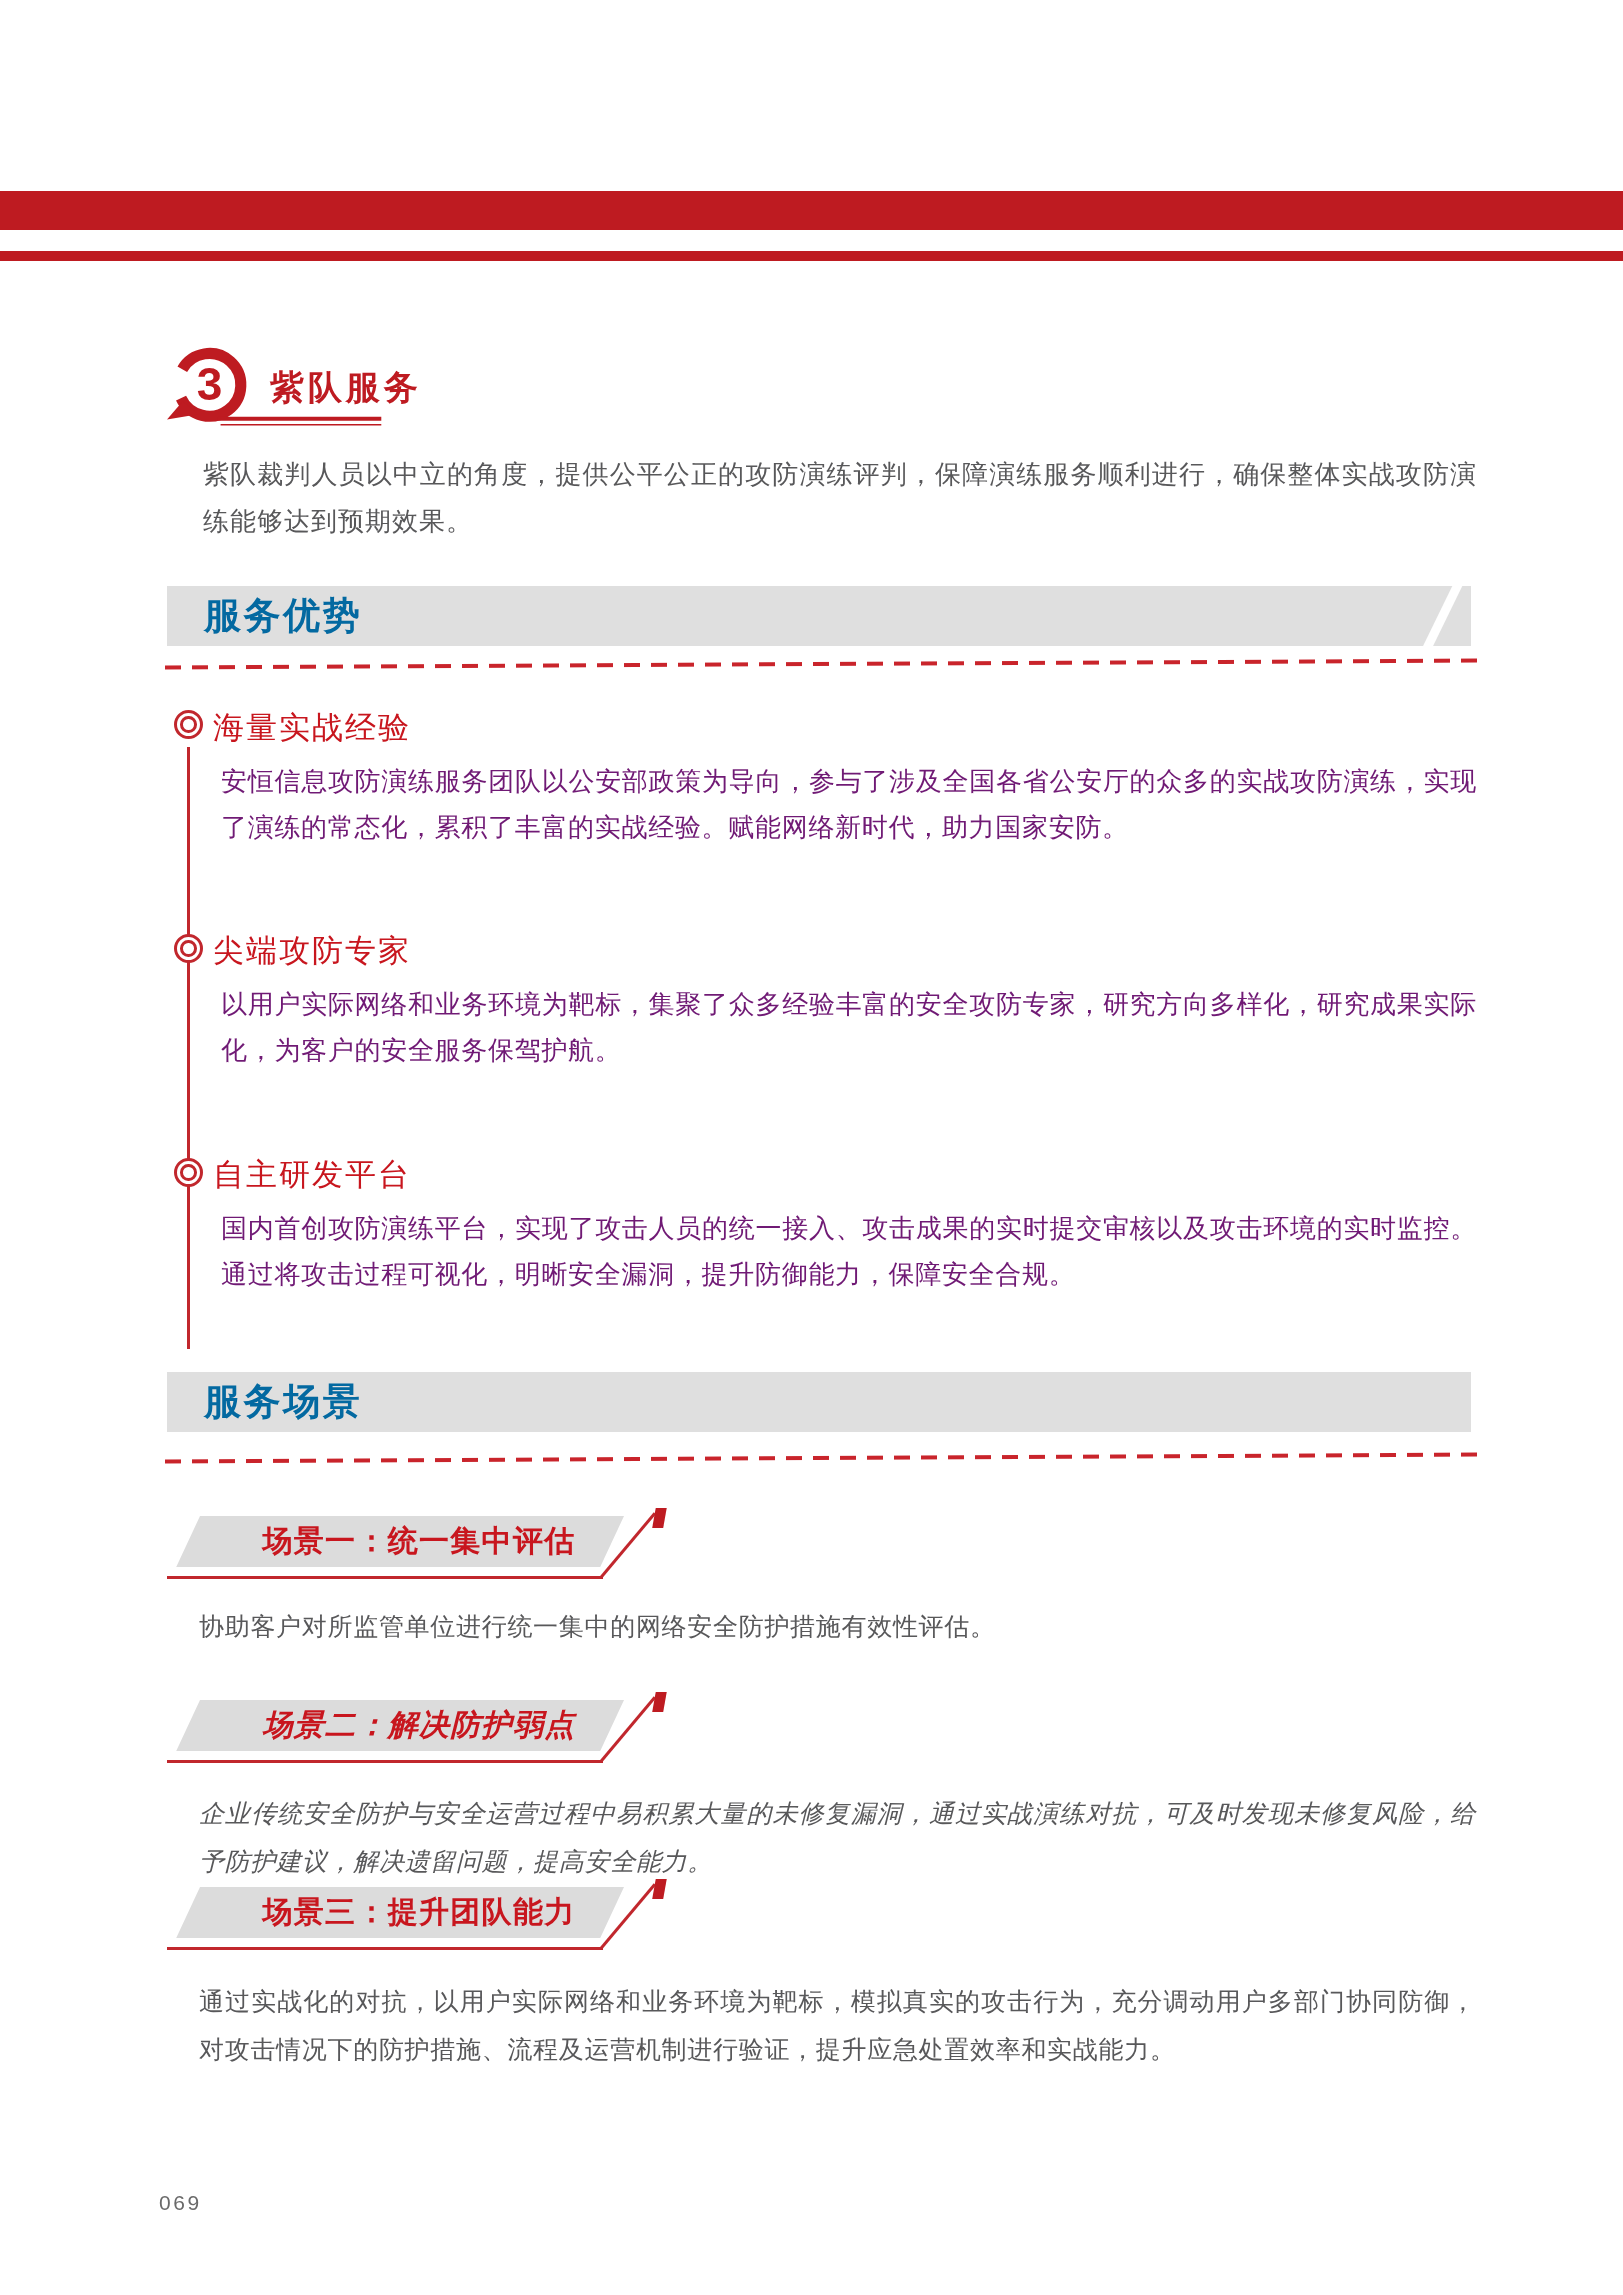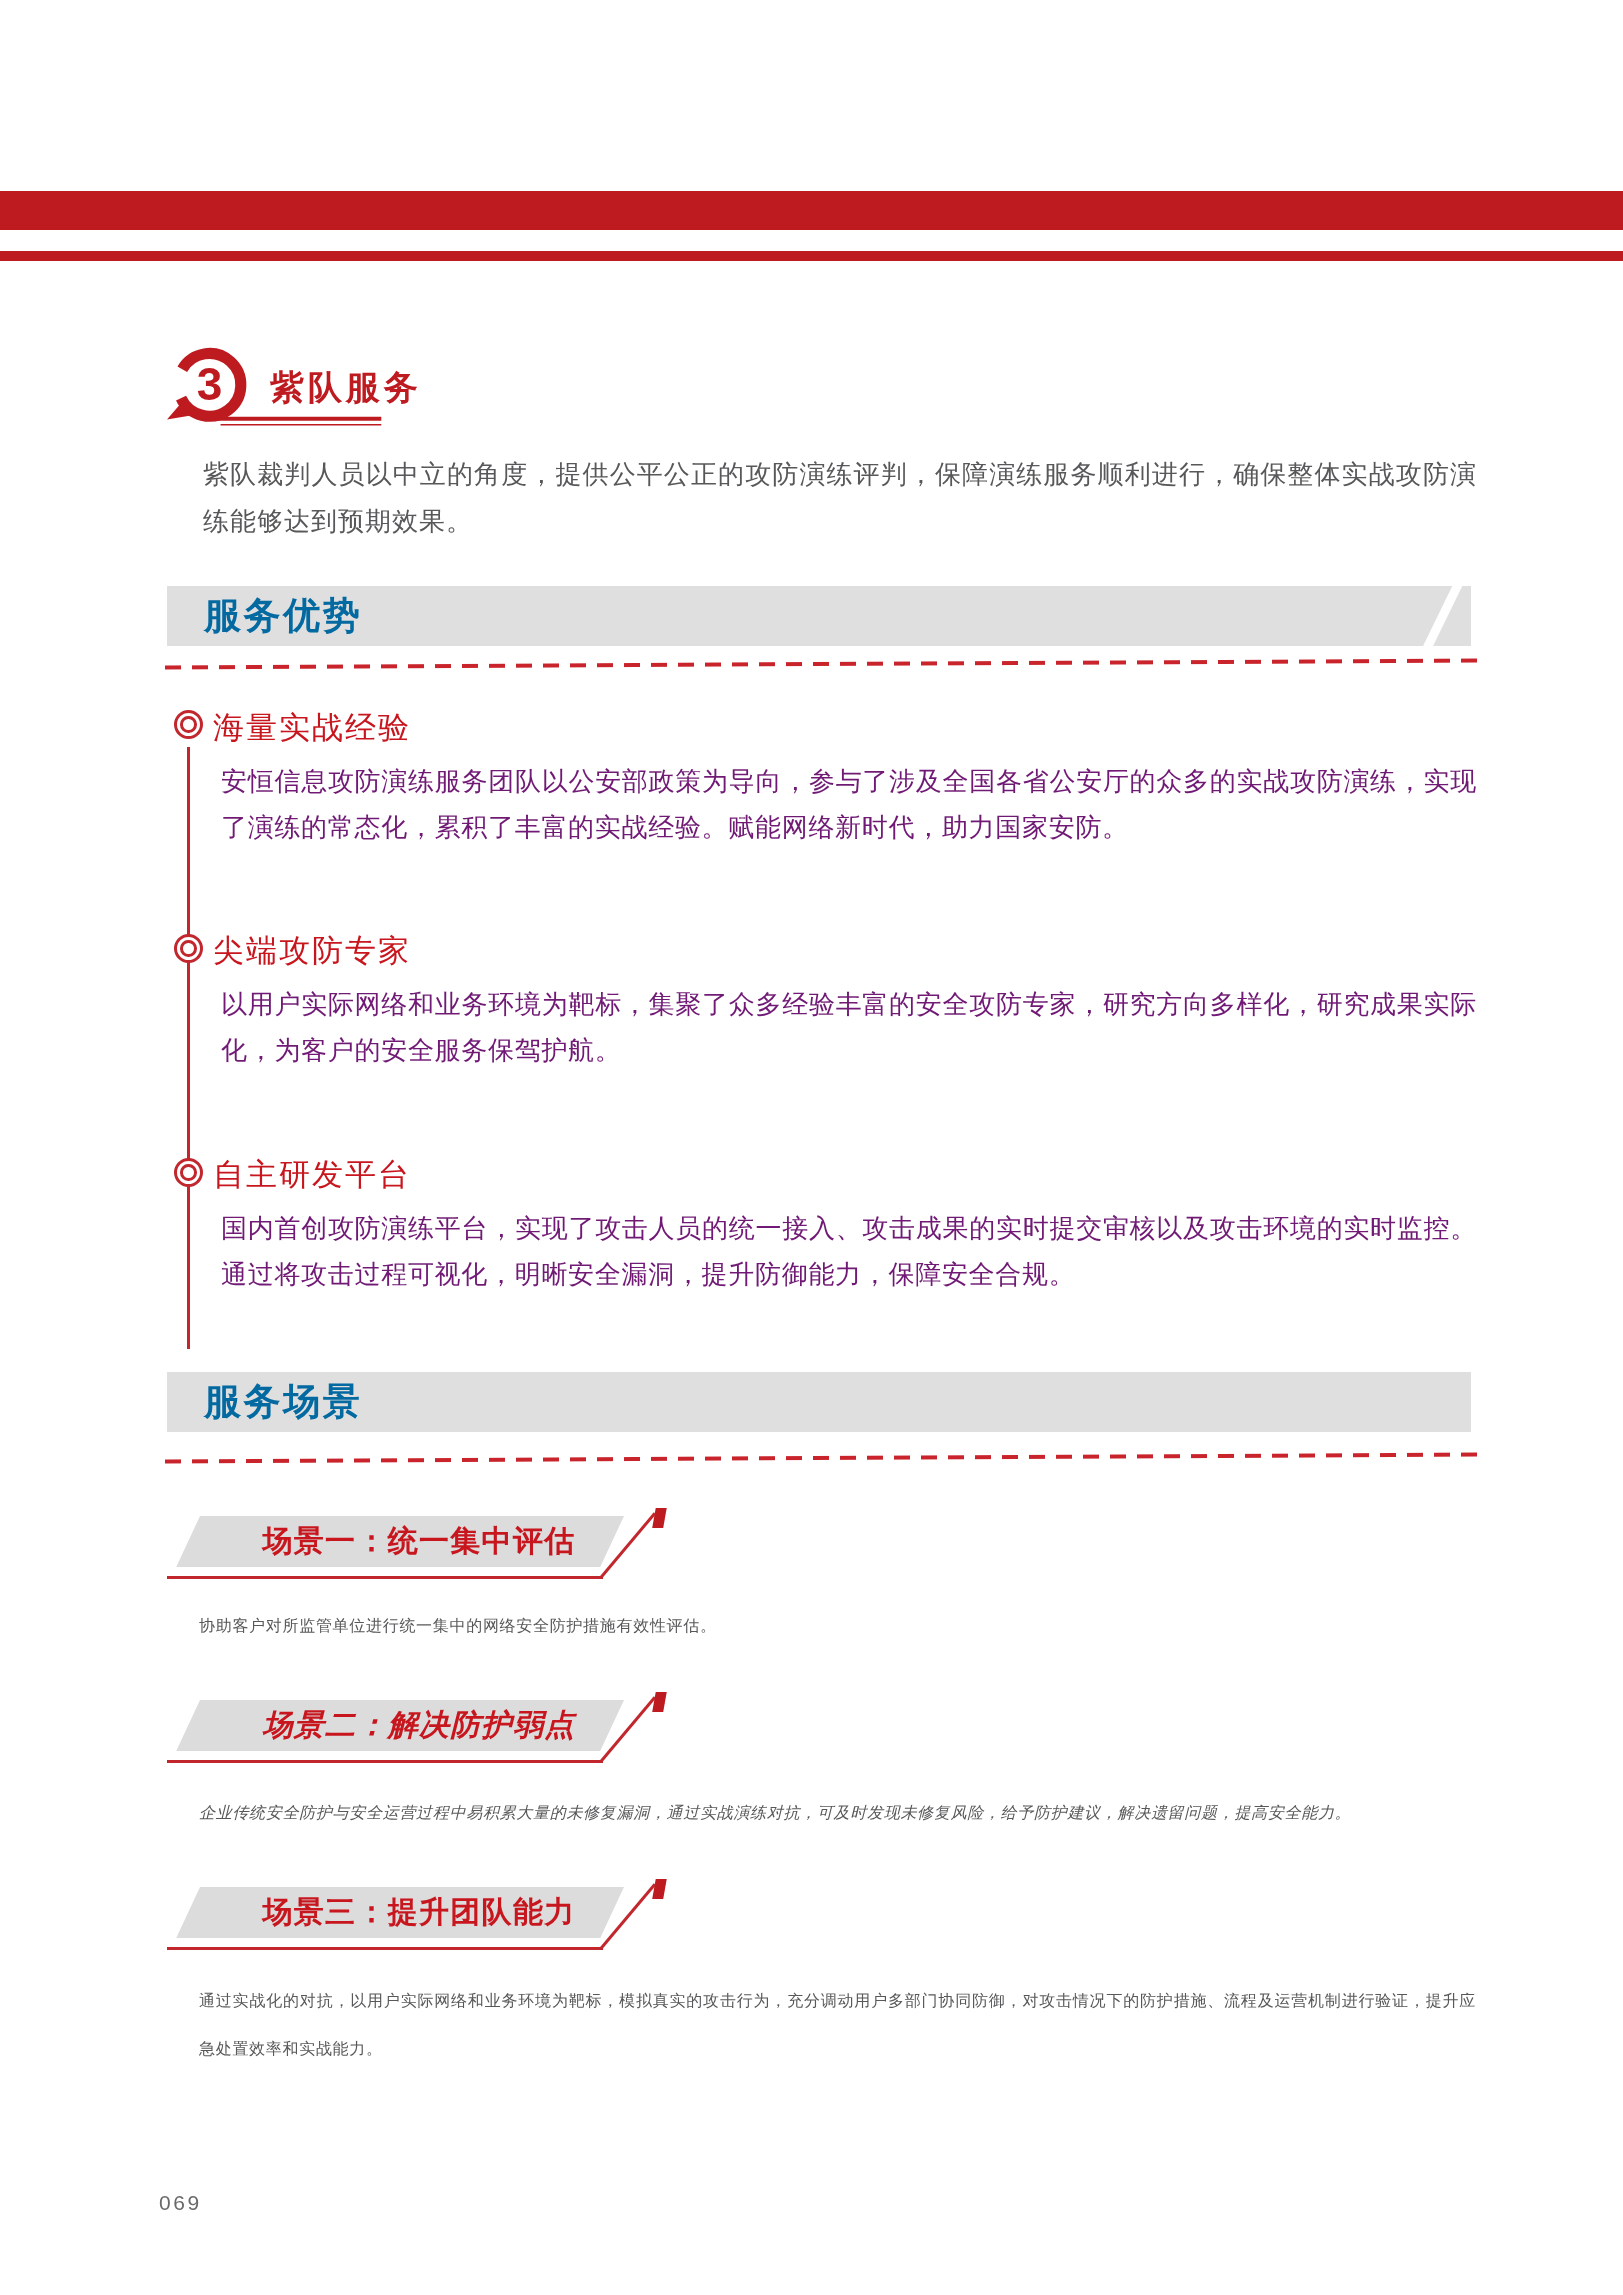--- a/index.html
+++ b/index.html
@@ -86,21 +86,21 @@
   .banner-diag {
     position:absolute; left:434px; top:60px; width:84px; height:3.3px; background:#C1272D;
     transform-origin:left center; transform:rotate(-50deg);
   }
   .banner-square {
     position:absolute; left:487px; top:-7.9px; width:11px; height:19.6px;
     background:#BE1B21; transform:skewX(-10deg);
   }
   .scenario-body {
     position:absolute; left:32px; width:1277px;
-    font-size:16px; line-height:48px; letter-spacing:0.7px; color:#58585A; text-align:justify;
+    font-size:25px; line-height:48px; letter-spacing:0.7px; color:#58585A; text-align:justify;
   }
 
   .page-number {
     position:absolute; left:159px; top:2191px;
     font-size:21px; letter-spacing:2.6px; color:#6A6A6A;
   }
 </style>
 </head>
 <body>
 

